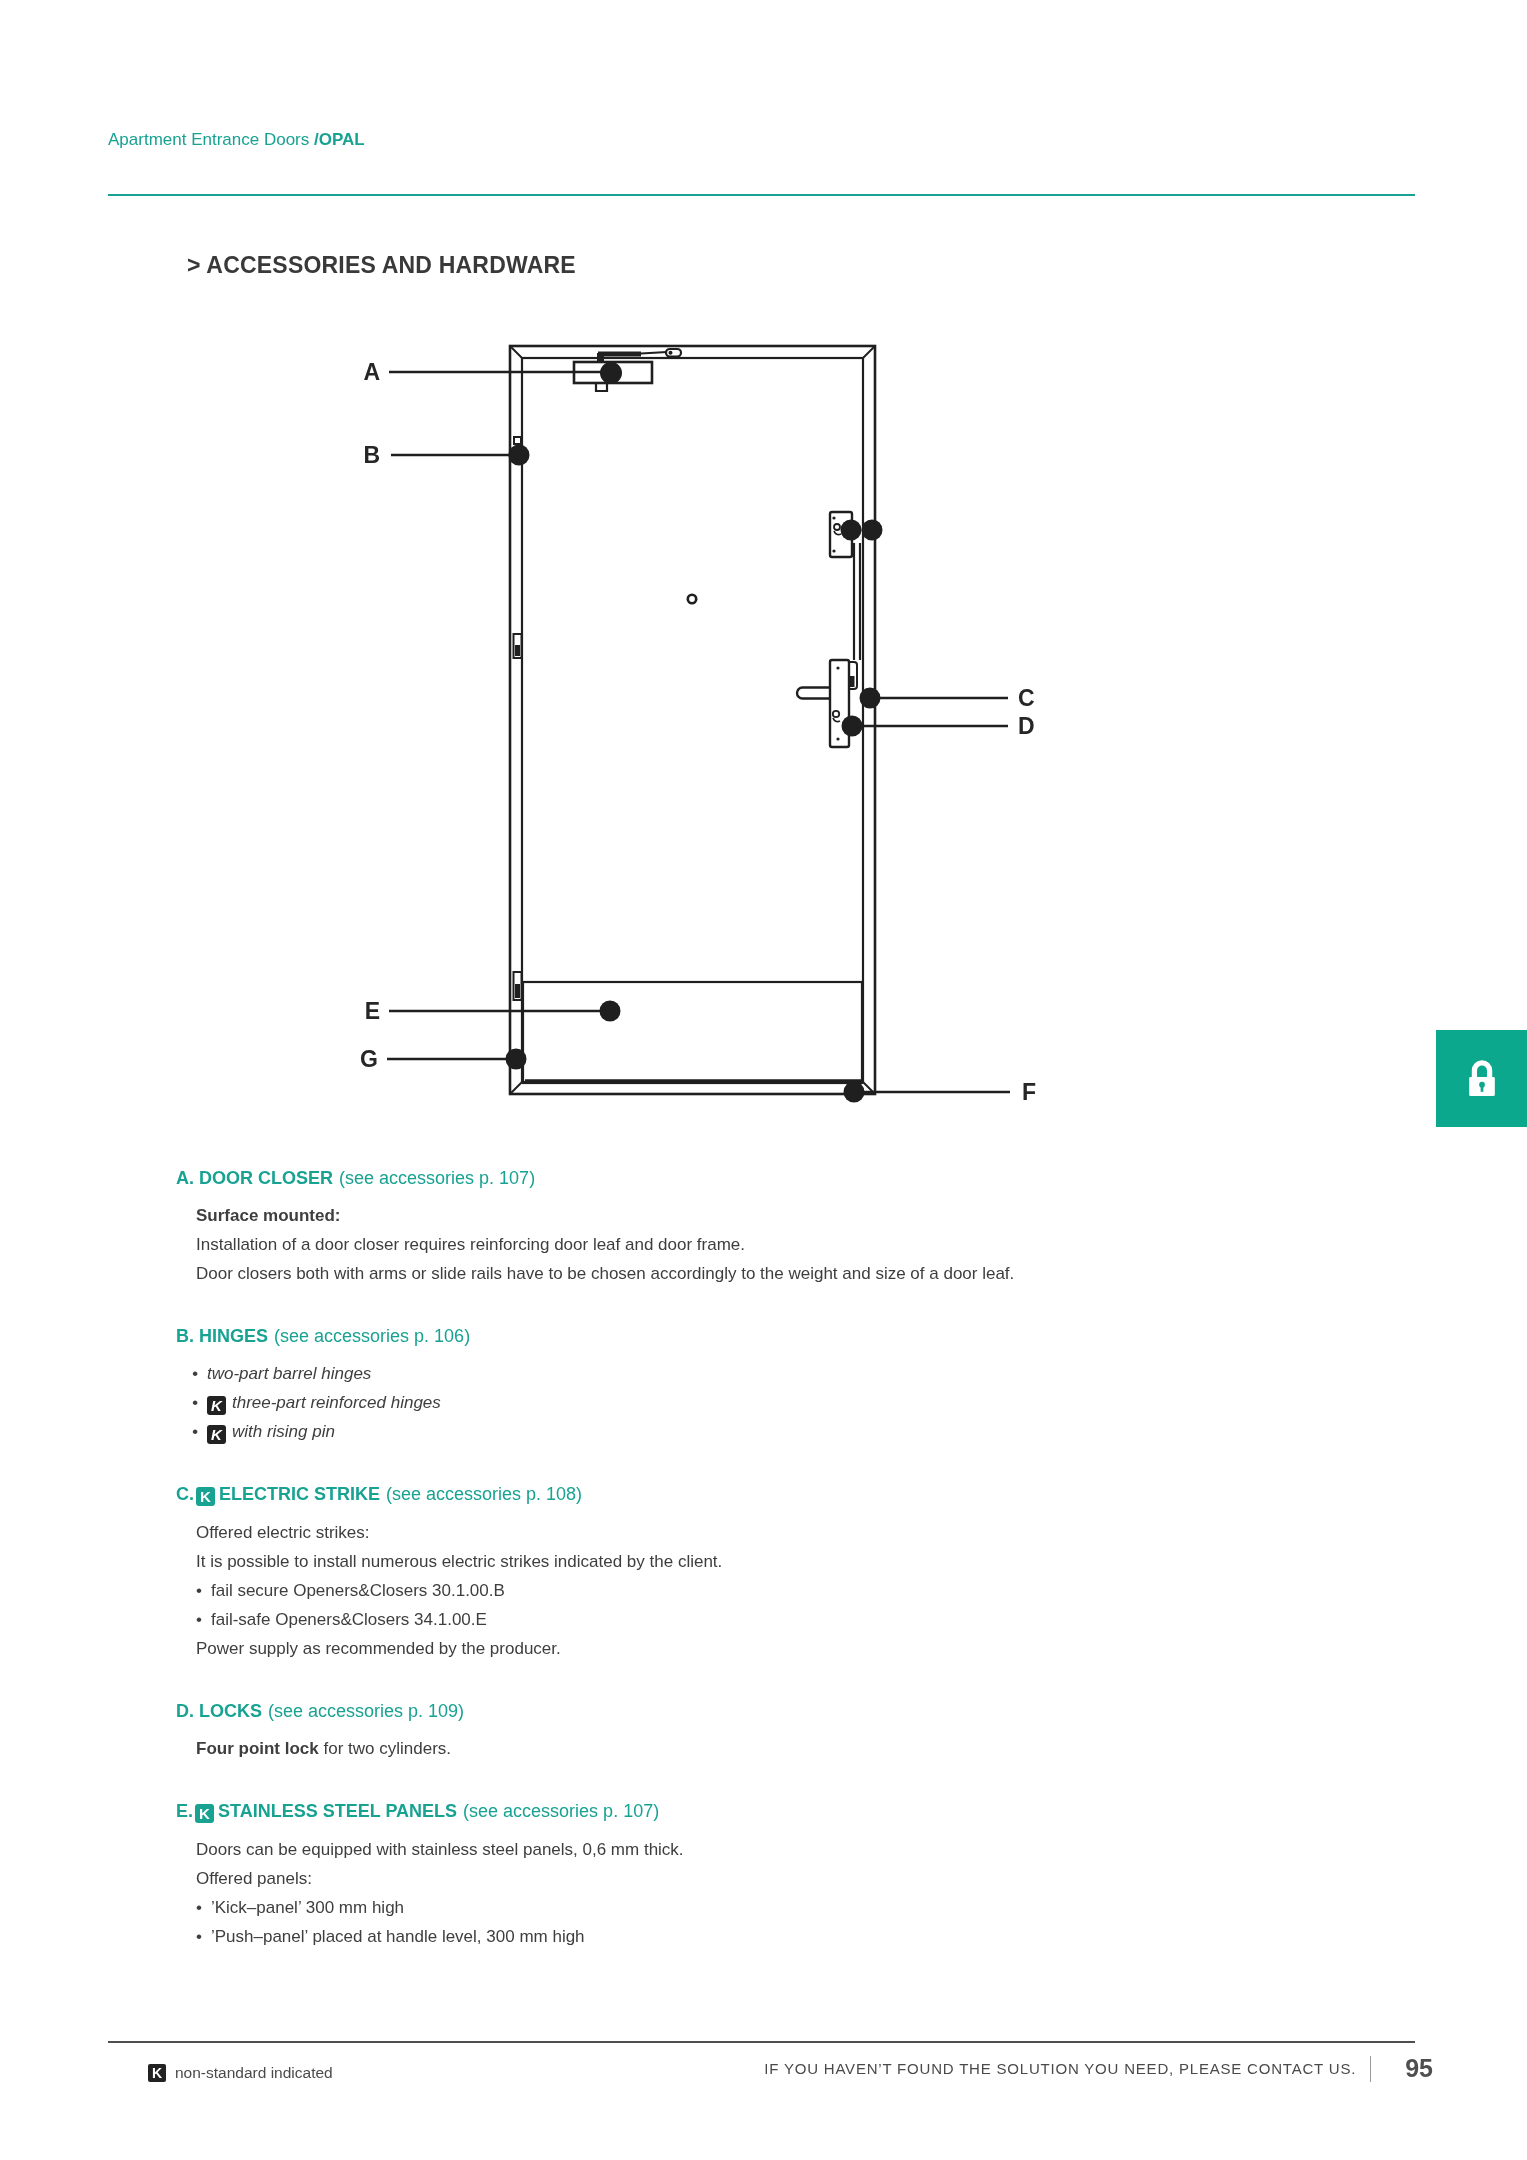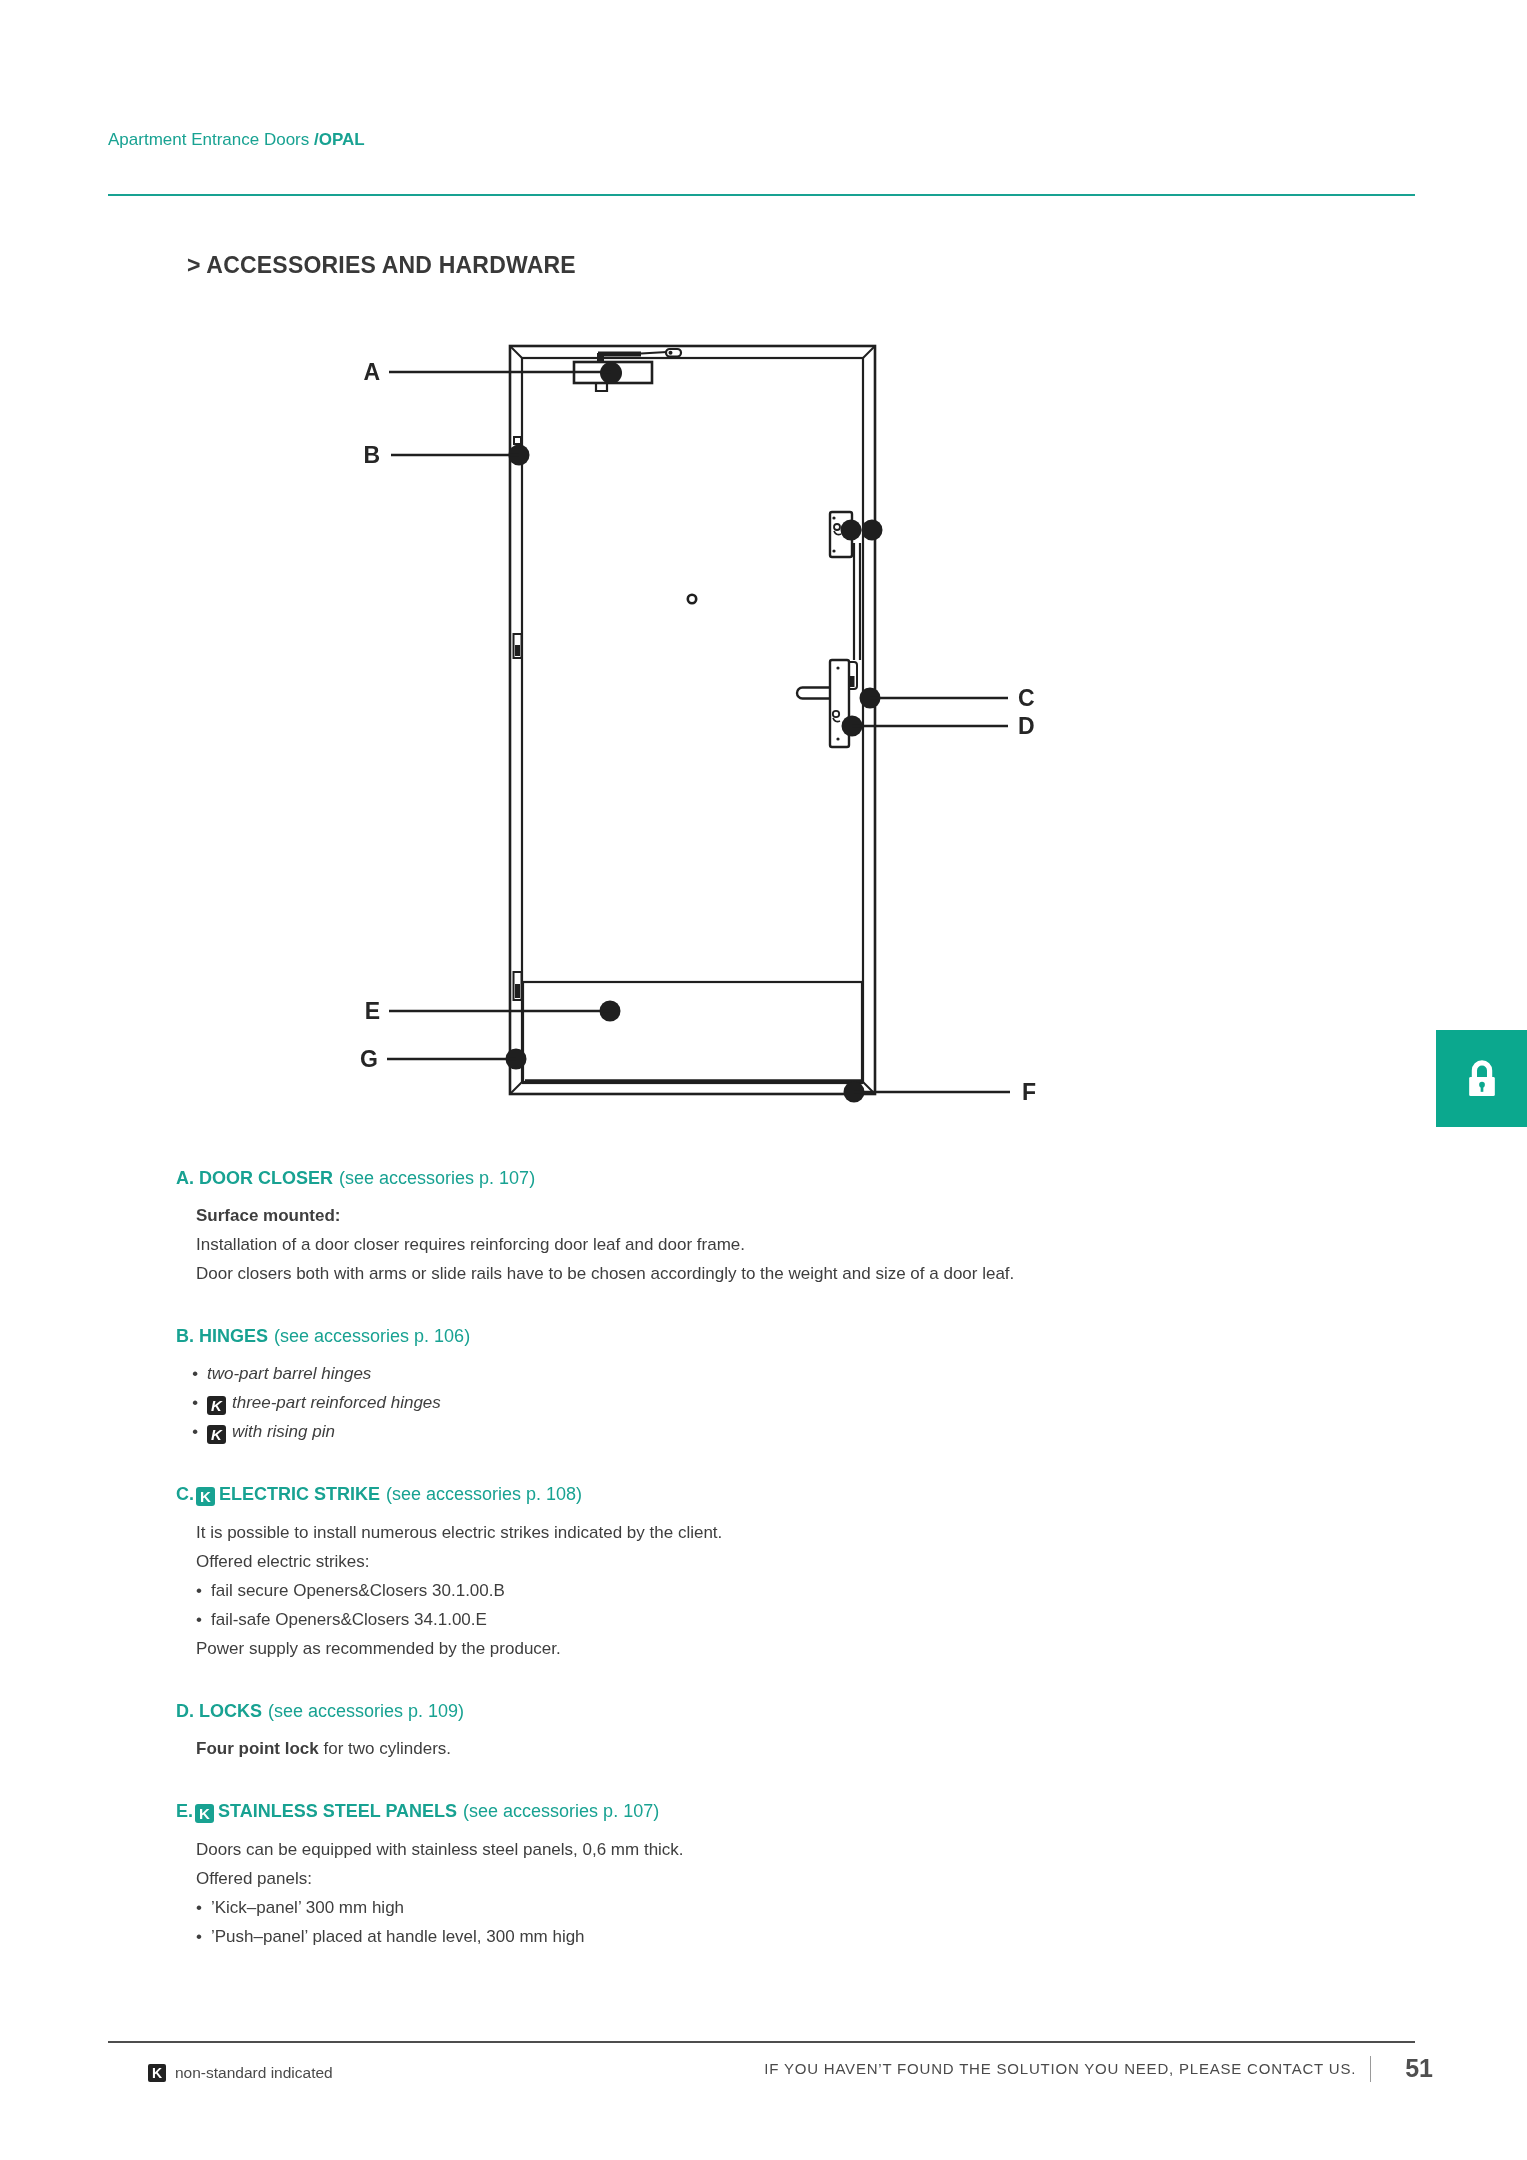--- a/index.html
+++ b/index.html
@@ -214,22 +214,22 @@
       <div class="sec-body bullets">
         <div class="bullet"><span>two-part barrel hinges</span></div>
         <div class="bullet"><span class="kicon">K</span><span>three-part reinforced hinges</span></div>
         <div class="bullet"><span class="kicon">K</span><span>with rising pin</span></div>
       </div>
     </div>
 
     <div class="sec">
       <h3 class="sec-h"><span>C.</span><span class="kicon teal">K</span><span>ELECTRIC STRIKE</span><span class="sec-note">(see accessories p. 108)</span></h3>
       <div class="sec-body">
+        <div>Offered electric strikes:</div>
         <div>It is possible to install numerous electric strikes indicated by the client.</div>
-        <div>Offered electric strikes:</div>
         <div class="bullet"><span>fail secure Openers&amp;Closers 30.1.00.B</span></div>
         <div class="bullet"><span>fail-safe Openers&amp;Closers 34.1.00.E</span></div>
         <div>Power supply as recommended by the producer.</div>
       </div>
     </div>
 
     <div class="sec">
       <h3 class="sec-h"><span>D.</span>
         <span>LOCKS</span><span class="sec-note">(see accessories p. 109)</span></h3>
       <div class="sec-body">
@@ -259,16 +259,16 @@
   </div>
 
   <div class="footer-rule"></div>
   <div class="footer-left">
       <span class="kicon">K</span>
       <span>non-standard indicated</span>
     </div>
   <div class="footer-right">
       <span class="contact">IF YOU HAVEN’T FOUND THE SOLUTION YOU NEED, PLEASE CONTACT US.</span>
       <span class="fdiv"></span>
-      <span class="pageno">51</span>
+      <span class="pageno">95</span>
     </div>
 
 </div>
 
 </body></html>

